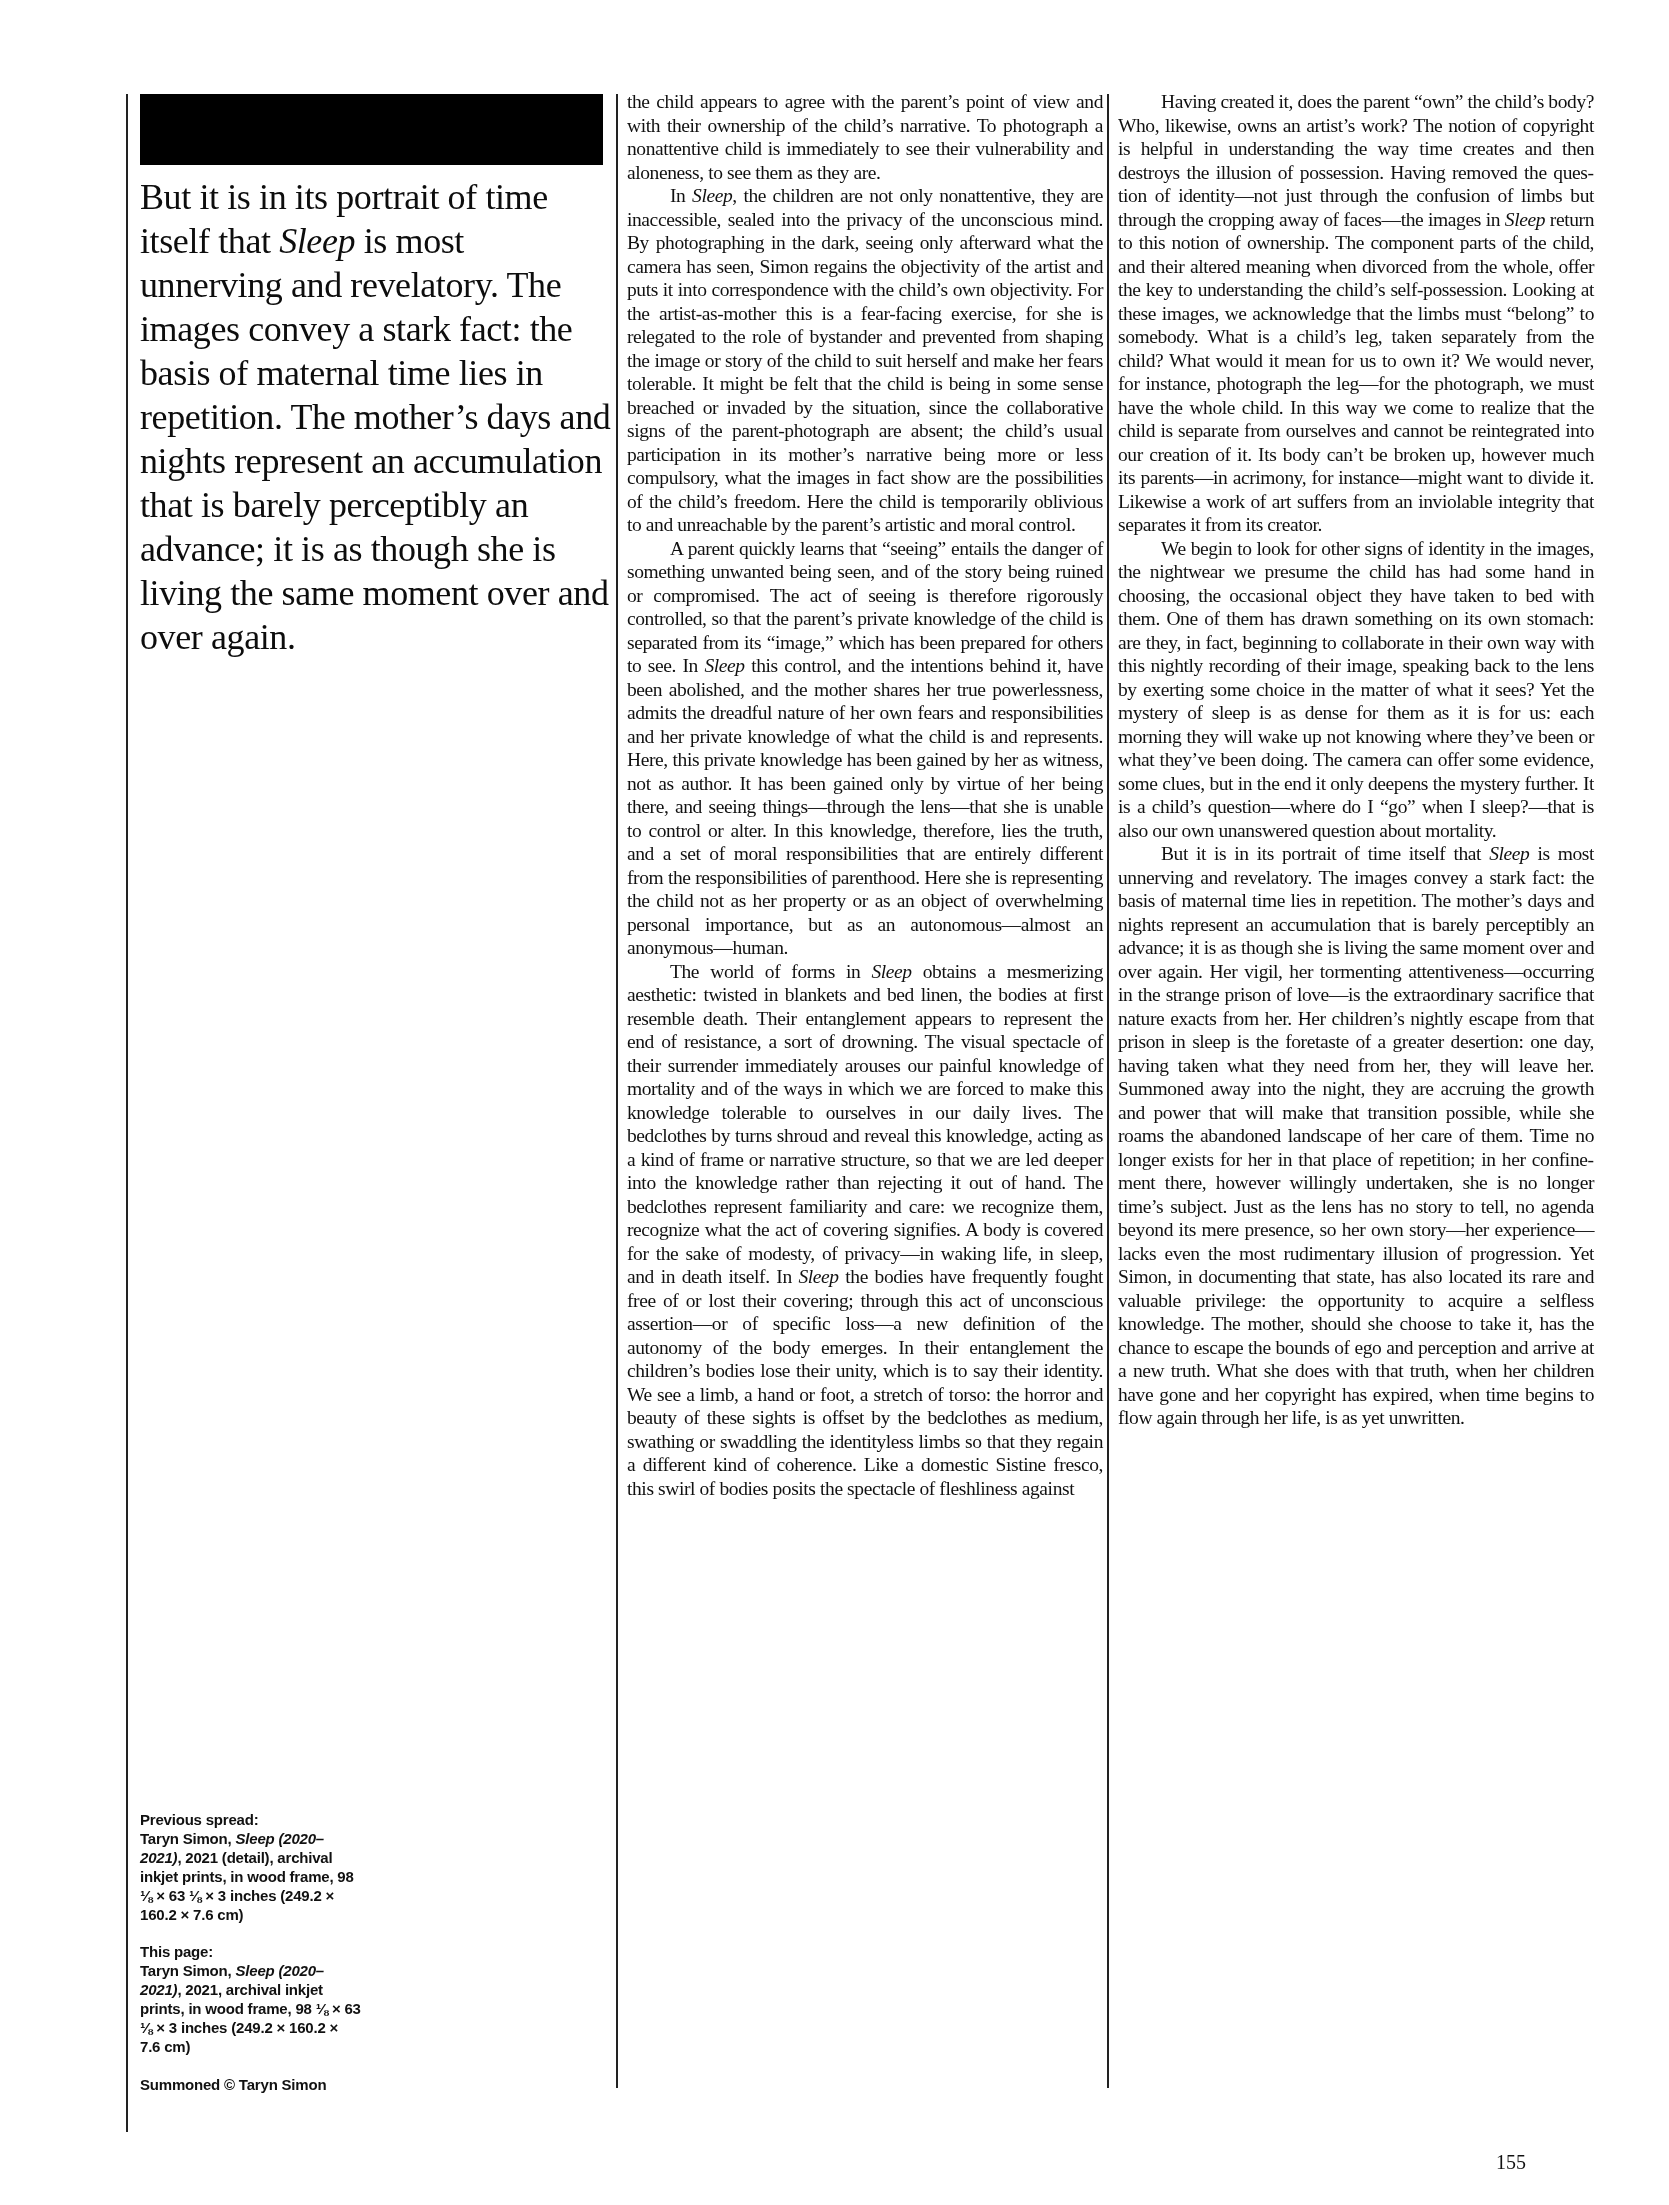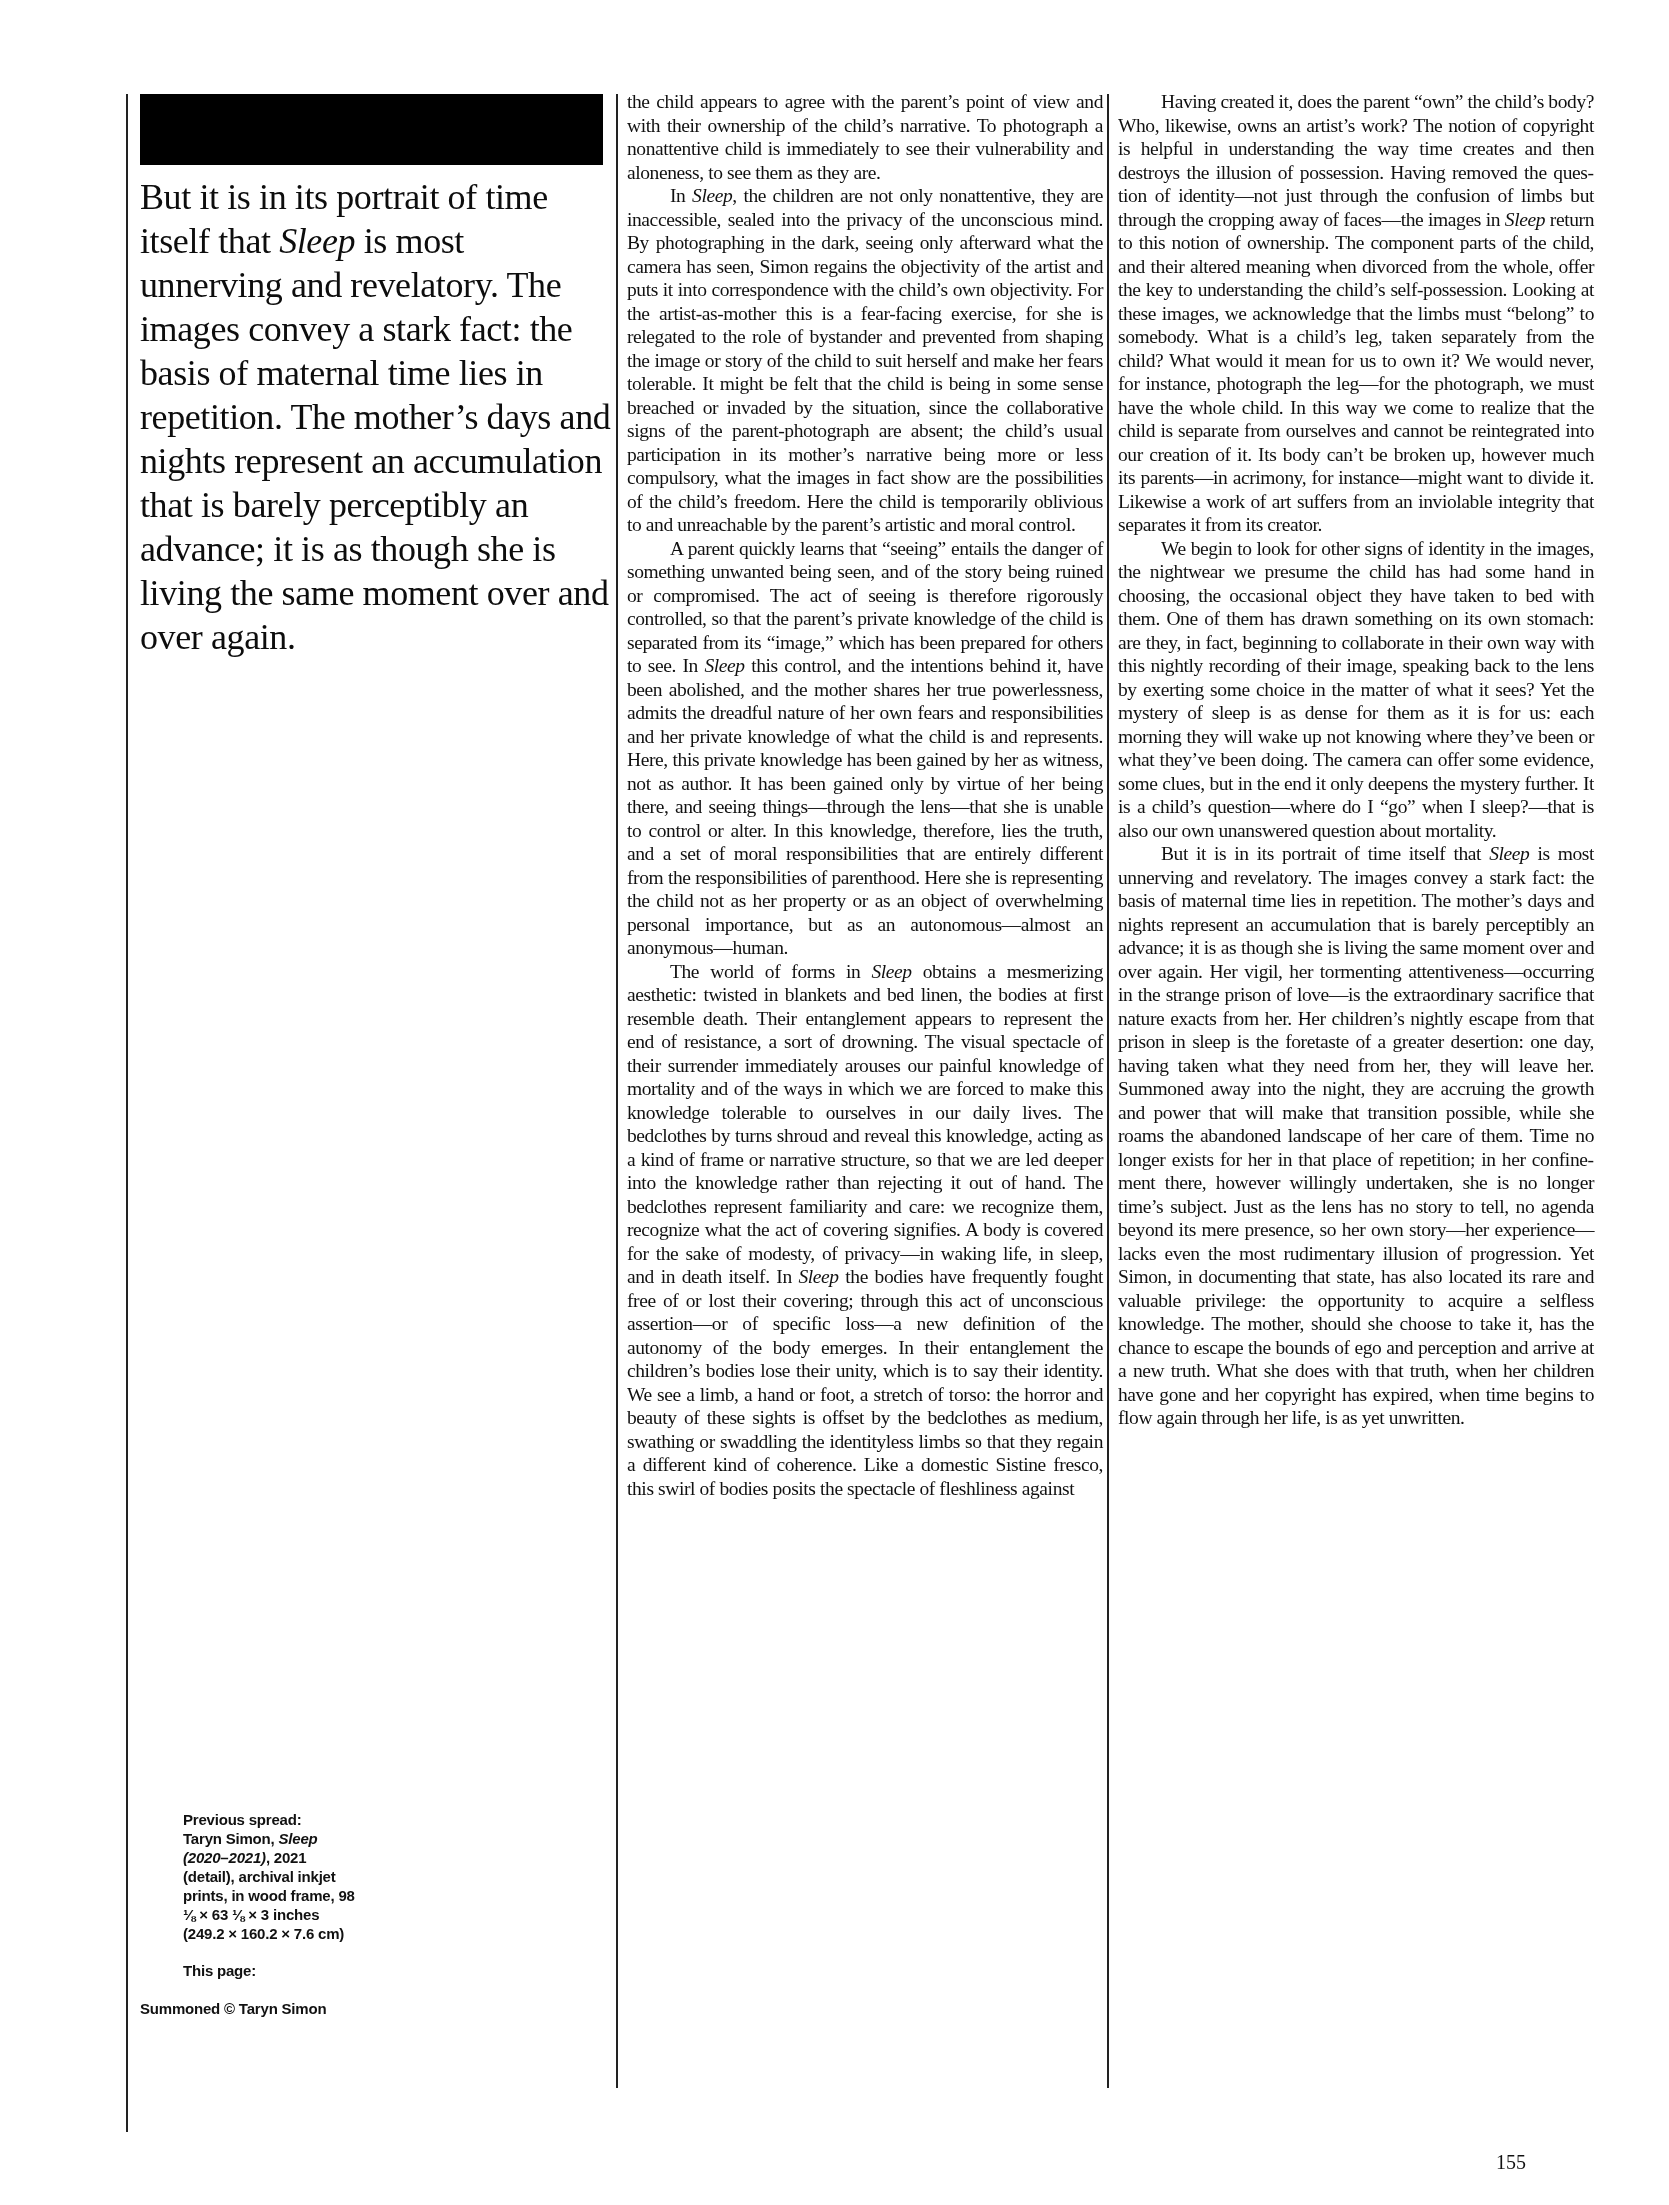--- a/index.html
+++ b/index.html
@@ -12,21 +12,21 @@
   #pull-quote {
     position: absolute; left: 140px; top: 175px; width: 471px;
     font-family: "Liberation Serif", "DejaVu Serif", serif;
     font-size: 36px; line-height: 44px; letter-spacing: -0.4px; color: #0d0d0d;
   }
   #captions {
     position: absolute; left: 140px; top: 1810px; width: 221px;
     font-family: "Liberation Sans", "DejaVu Sans", sans-serif;
     font-weight: bold; font-size: 15px; line-height: 19px; color: #111; letter-spacing: -0.2px;
   }
-  #captions .cap-block { margin-bottom: 18.4px; margin-left: 43px; }
+  #captions .cap-block { margin-bottom: 18.4px; }
   .col {
     position: absolute; top: 90px; width: 476px;
     font-family: "Liberation Serif", "DejaVu Serif", serif;
     font-size: 19.5px; line-height: 23.5px; color: #111; letter-spacing: -0.4px;
     text-align: justify; hyphens: manual;
   }
   #col-middle { left: 627px; }
   #col-right { left: 1118px; }
   .col p { margin: 0; }
   .col p.indent { text-indent: 43px; }
@@ -47,20 +47,21 @@
 
 <div id="pull-quote"><span>But it is in its portrait of time itself that </span><i>Sleep</i><span> is most unnerving and revelatory. The images convey a stark fact: the basis of maternal time lies in repetition. The mother’s days and nights represent an accumulation that is barely perceptibly an advance; it is as though she is living the same moment over and over again.</span></div>
 
 <div id="captions">
   <div class="cap-block">
     <div>Previous spread:</div>
     <div><span>Taryn Simon, </span><i>Sleep (2020–2021)</i><span>, 2021 (detail), archival inkjet prints, in wood frame, 98 ⅛ × 63 ⅛ × 3 inches (249.2 × 160.2 × 7.6 cm)</span></div>
   </div>
   <div class="cap-block">
     <div>This page:</div>
+    <div><span>Taryn Simon, </span><i>Sleep (2020–2021)</i><span>, 2021, archival inkjet prints, in wood frame, 98 ⅛ × 63 ⅛ × 3 inches (249.2 × 160.2 × 7.6 cm)</span></div>
   </div>
   <div>Summoned © Taryn Simon</div>
 </div>
 
 <div class="col" id="col-middle">
   <p>the child appears to agree with the parent’s point of view and with their ownership of the child’s narra­tive. To photograph a nonattentive child is imme­diately to see their vulnerability and aloneness, to see them as they are.</p>
   <p class="indent"><span>In </span><i>Sleep</i><span>, the children are not only nonattentive, they are inaccessible, sealed into the privacy of the unconscious mind. By photographing in the dark, seeing only afterward what the camera has seen, Simon regains the objectivity of the artist and puts it into correspondence with the child’s own objec­tivity. For the artist-as-mother this is a fear-facing exercise, for she is relegated to the role of bystander and prevented from shaping the image or story of the child to suit herself and make her fears tolerable. It might be felt that the child is being in some sense breached or invaded by the situation, since the collaborative signs of the parent-photograph are absent; the child’s usual participation in its mother’s narrative being more or less compulsory, what the images in fact show are the possibilities of the child’s freedom. Here the child is temporarily obliv­ious to and unreachable by the parent’s artistic and moral control.</span></p>
   <p class="indent"><span>A parent quickly learns that “seeing” entails the danger of something unwanted being seen, and of the story being ruined or compromised. The act of seeing is therefore rigorously controlled, so that the parent’s private knowledge of the child is separated from its “image,” which has been pre­pared for others to see. In </span><i>Sleep</i><span> this control, and the intentions behind it, have been abolished, and the mother shares her true powerlessness, admits the dreadful nature of her own fears and responsibili­ties and her private knowledge of what the child is and represents. Here, this private knowledge has been gained by her as witness, not as author. It has been gained only by virtue of her being there, and seeing things—through the lens—that she is unable to control or alter. In this knowledge, therefore, lies the truth, and a set of moral responsibilities that are entirely different from the responsibilities of par­enthood. Here she is representing the child not as her property or as an object of overwhelming per­sonal importance, but as an autonomous—almost an anonymous—human.</span></p>
   <p class="indent"><span>The world of forms in </span><i>Sleep</i><span> obtains a mesmeriz­ing aesthetic: twisted in blankets and bed linen, the bodies at first resemble death. Their entanglement appears to represent the end of resistance, a sort of drowning. The visual spectacle of their surren­der immediately arouses our painful knowledge of mortality and of the ways in which we are forced to make this knowledge tolerable to ourselves in our daily lives. The bedclothes by turns shroud and reveal this knowledge, acting as a kind of frame or narrative structure, so that we are led deeper into the knowledge rather than rejecting it out of hand. The bedclothes represent familiarity and care: we recognize them, recognize what the act of covering signifies. A body is covered for the sake of modesty, of privacy—in waking life, in sleep, and in death itself. In </span><i>Sleep</i><span> the bodies have frequently fought free of or lost their covering; through this act of unconscious assertion—or of specific loss—a new definition of the autonomy of the body emerges. In their entanglement the children’s bodies lose their unity, which is to say their identity. We see a limb, a hand or foot, a stretch of torso: the horror and beauty of these sights is offset by the bedclothes as medium, swathing or swaddling the identityless limbs so that they regain a different kind of coher­ence. Like a domestic Sistine fresco, this swirl of bodies posits the spectacle of fleshliness against</span></p>
 </div>

